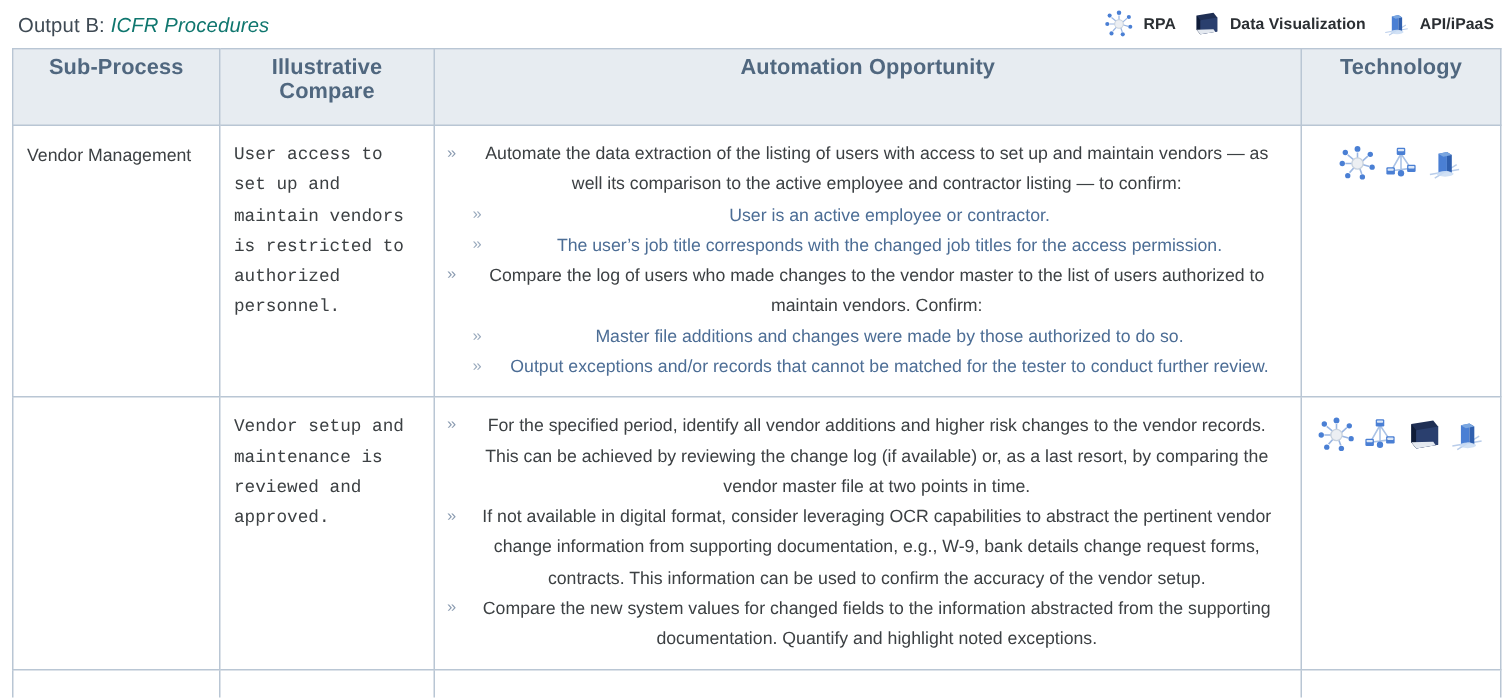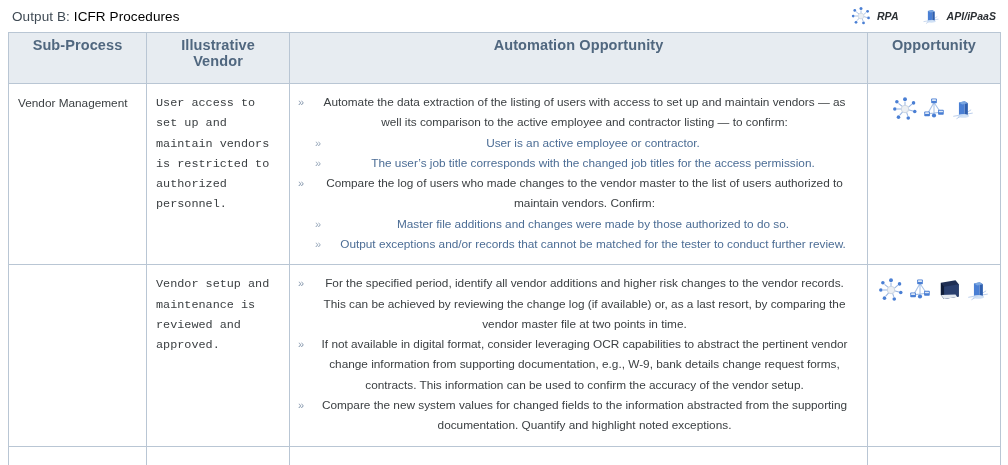--- a/index.html
+++ b/index.html
@@ -31,27 +31,26 @@
     padding: 0 4px 0 4px;
   }
   .caption {
     font-size: 13.5px;
     font-weight: 400;
     color: #3f4a54;
     white-space: nowrap;
     letter-spacing: .1px;
   }
   .caption .cap-label { color: #3f4a54; }
-  .caption .cap-title { color: #000000; }
+  .caption .cap-title { color: #0f766e; font-style: italic; }
 
   .legend {
     display: flex;
     align-items: center;
-    gap: 22px;
-    font-style: italic;
+    gap: 10px;
   }
   .legend-item {
     display: flex;
     align-items: center;
     gap: 6px;
   }
   .legend-item .lg-text {
     font-size: 10.5px;
     font-weight: bold;
     color: #2b2f33;
@@ -186,20 +185,31 @@
             <g stroke="#9ab6e2" stroke-width="1.3" fill="none">
               <path d="M16 7 L16 13 M24.5 10 L20 14 M25.8 18.5 L20 16.8 M19.5 24.5 L17.5 19 M9.5 23.5 L14 18.5 M6 16 L12 16 M8 9 L13 13"></path>
             </g>
             <circle cx="16" cy="16" r="4.6" fill="#eceff3" stroke="#c8d2de" stroke-width="1.1"></circle>
           </svg>
         </span>
         <span class="lg-text">RPA</span>
       </div>
 
 
+      <div class="legend-item">
+        <span class="ico">
+          <svg width="20" height="20" viewBox="0 0 32 32">
+            <path d="M6 7 L24 4 L28 9 L28 24 L10 27 L6 22 Z" fill="#1f2f54"></path>
+            <path d="M6 7 L10 12 L10 27 L6 22 Z" fill="#0f1c38"></path>
+            <path d="M10 12 L28 9 L28 24 L10 27 Z" fill="#2a3f6e"></path>
+            <path d="M6 22 L10 27 L26 24.5 L24 21.5 Z" fill="#e4e9f0"></path>
+          </svg>
+        </span>
+        <span class="lg-text">Data Visualization</span>
+      </div>
 
       <div class="legend-item">
         <span class="ico">
           <svg width="20" height="20" viewBox="0 0 32 32">
             <g stroke="#b9cdea" stroke-width="1.2" fill="none">
               <path d="M4 25 L28 21 M8 28 L26 17"></path>
             </g>
             <path d="M11 8 L18 6.5 L18 22 L11 23.5 Z" fill="#4a7fd4"></path>
             <path d="M18 6.5 L22 9 L22 24 L18 22 Z" fill="#2f5fae"></path>
             <path d="M11 8 L15 10.5 L22 9 L18 6.5 Z" fill="#7aa6e0"></path>
@@ -215,23 +225,23 @@
   <table class="tbl">
     <colgroup>
       <col class="c-sub">
         <col class="c-ctrl">
         <col class="c-auto">
         <col class="c-tech">
     </colgroup>
     <thead>
       <tr>
         <th>Sub-Process</th>
-        <th>Illustrative Vendor</th>
+        <th>Illustrative Compare</th>
         <th>Automation Opportunity</th>
-        <th>Opportunity</th>
+        <th>Technology</th>
       </tr>
     </thead>
     <tbody>
 
       <tr>
         <td class="sub">Vendor Management</td>
         <td class="ctrl">User access to set up and maintain vendors is restricted to authorized personnel.</td>
         <td class="auto">
           <ul class="lvl1">
             <li>

